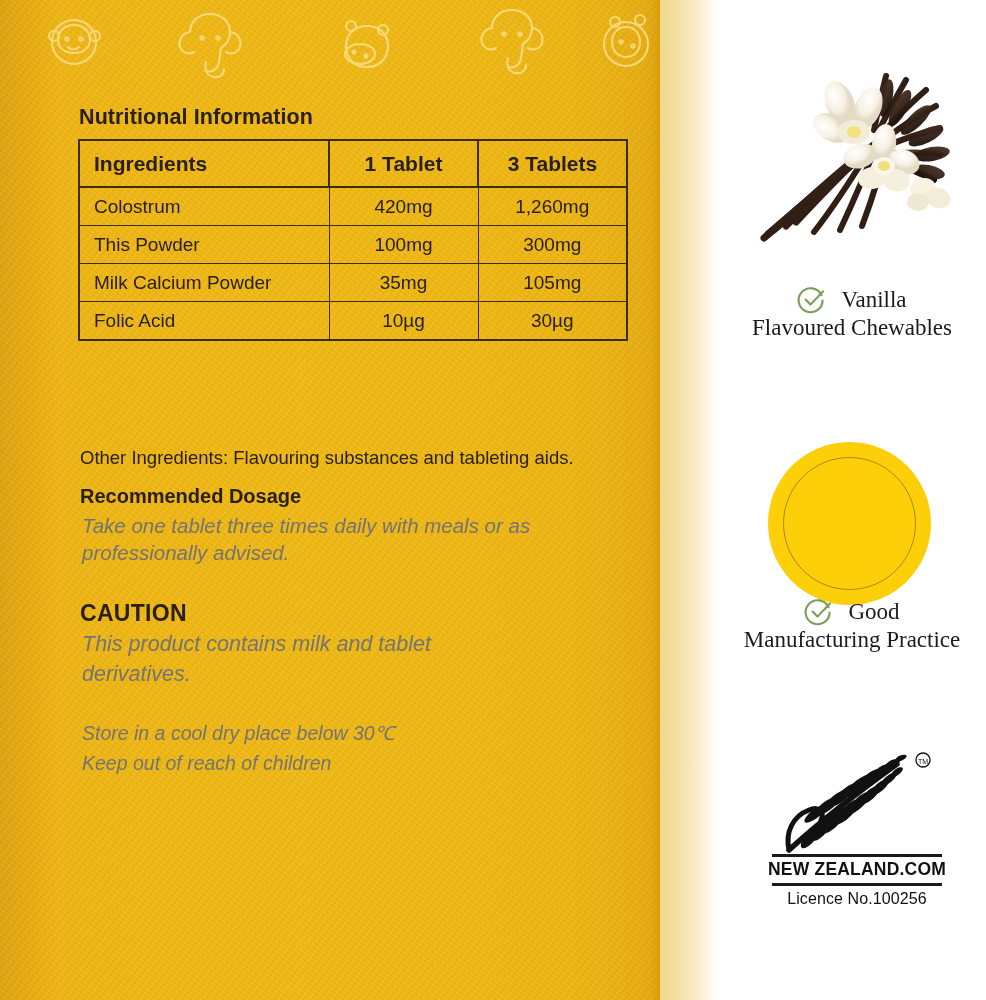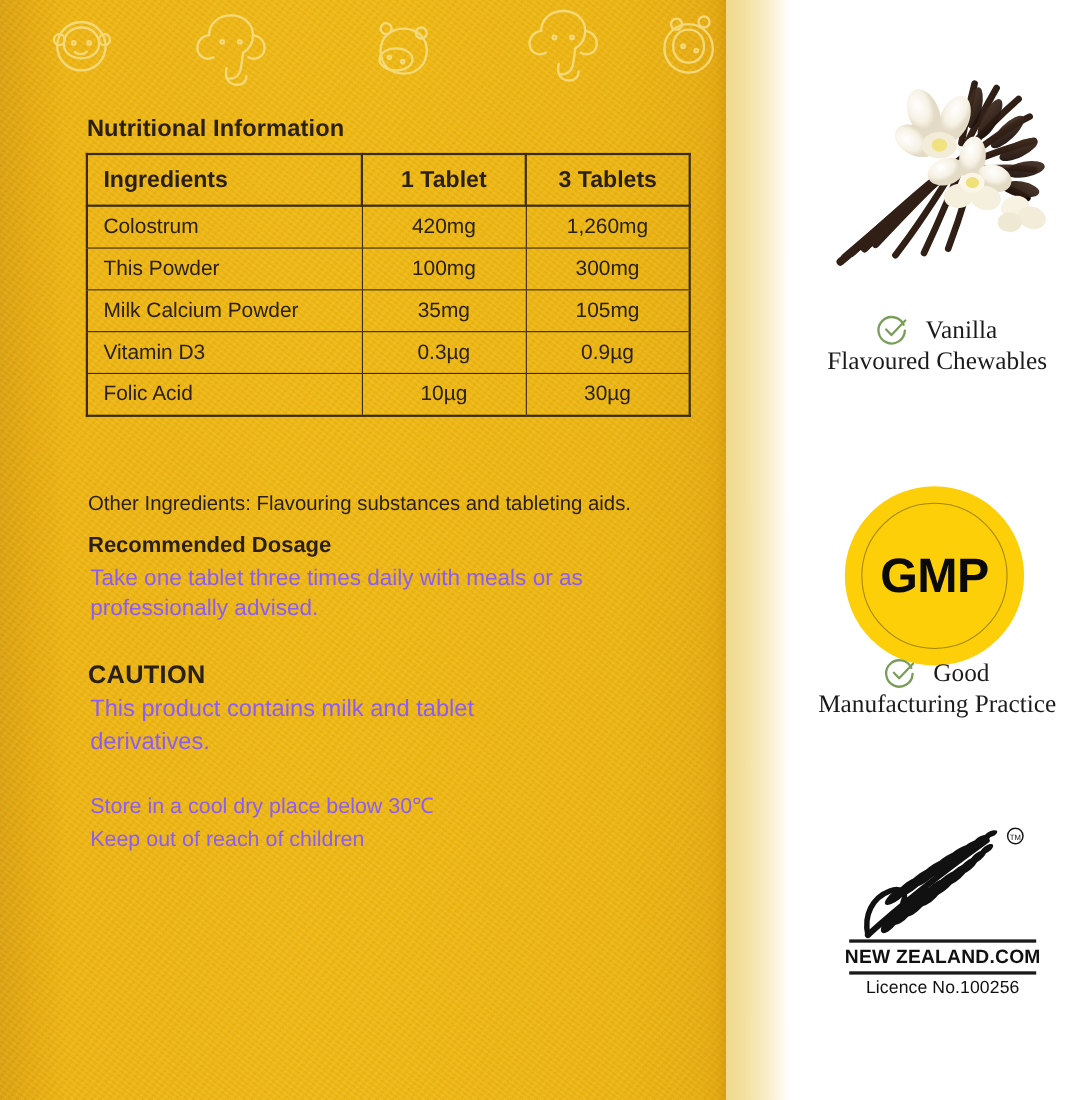--- a/index.html
+++ b/index.html
@@ -87,21 +87,21 @@
 
   .other-ing{
     position:absolute;left:80px;top:447px;
     font-size:18.5px;color:#2a2016;
   }
 
   .sec-h{
     position:absolute;font-weight:bold;color:#2a2016;
   }
   .sec-p{
-    position:absolute;color:#8b5cf6;
+    position:absolute;color:#737373;font-style:italic;
   }
   #dosage-h{left:80px;top:485px;font-size:20px;}
   #dosage-p{left:82px;top:512px;font-size:20.5px;line-height:27px;}
   #caution-h{left:80px;top:600px;font-size:23px;letter-spacing:.3px;}
   #caution-p{left:82px;top:629px;font-size:21.5px;line-height:30px;}
   #store-p{left:82px;top:718px;font-size:19.5px;line-height:30px;}
 
   
   .right{
     position:absolute;left:718px;top:0;width:268px;height:1000px;
@@ -235,25 +235,20 @@
         <td class="nm">This Powder</td>
         <td class="vl">100mg</td>
         <td class="vl">300mg</td>
       </tr>
       <tr>
         <td class="nm">Milk Calcium Powder</td>
         <td class="vl">35mg</td>
         <td class="vl">105mg</td>
       </tr>
       <tr>
-        <td class="nm">Vitamin D3</td>
-        <td class="vl">0.3µg</td>
-        <td class="vl">0.9µg</td>
-      </tr>
-      <tr>
         <td class="nm">Folic Acid</td>
         <td class="vl">10µg</td>
         <td class="vl">30µg</td>
       </tr>
     </tbody>
   </table>
 
   <div class="other-ing">Other Ingredients: Flavouring substances and tableting aids.</div>
 
   <div class="sec-h" id="dosage-h">Recommended Dosage</div>
@@ -350,21 +345,20 @@
           <path d="M24.5 9.2 A12 12 0 1 0 25.6 14.6" fill="none" stroke="#7a9e59" stroke-width="2.1" stroke-linecap="round"></path>
           <path d="M8.6 13.6 L13.4 18.6 L26 5.4" fill="none" stroke="#7a9e59" stroke-width="2.1" stroke-linecap="round" stroke-linejoin="round"></path>
         </svg>
         <span>Vanilla</span>
       </div>
       <div class="line2">Flavoured Chewables</div>
     </div>
 
     <div class="gmp-badge">
       <div class="gmp-ring"></div>
-      <div class="gmp-text">GMP</div>
     </div>
 
     <div class="feature" id="feat-gmp">
       <div class="line1">
         <svg class="chk" viewBox="0 0 28 28">
           <path d="M24.5 9.2 A12 12 0 1 0 25.6 14.6" fill="none" stroke="#7a9e59" stroke-width="2.1" stroke-linecap="round"></path>
           <path d="M8.6 13.6 L13.4 18.6 L26 5.4" fill="none" stroke="#7a9e59" stroke-width="2.1" stroke-linecap="round" stroke-linejoin="round"></path>
         </svg>
         <span>Good</span>
       </div>

